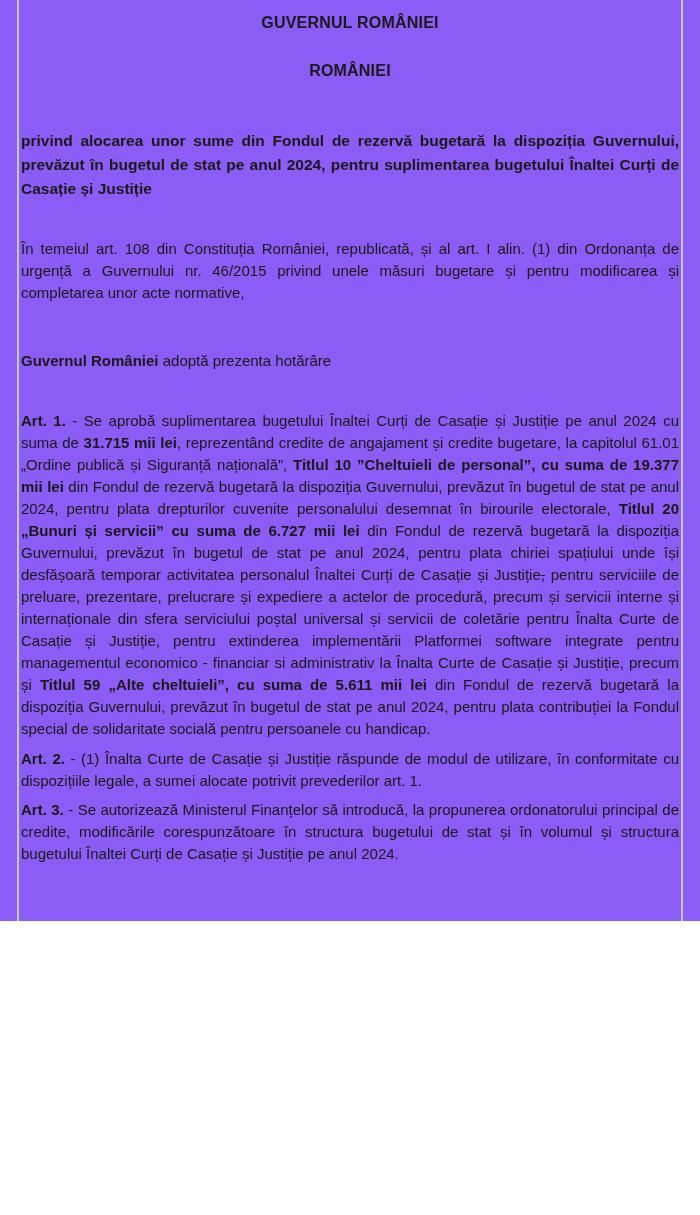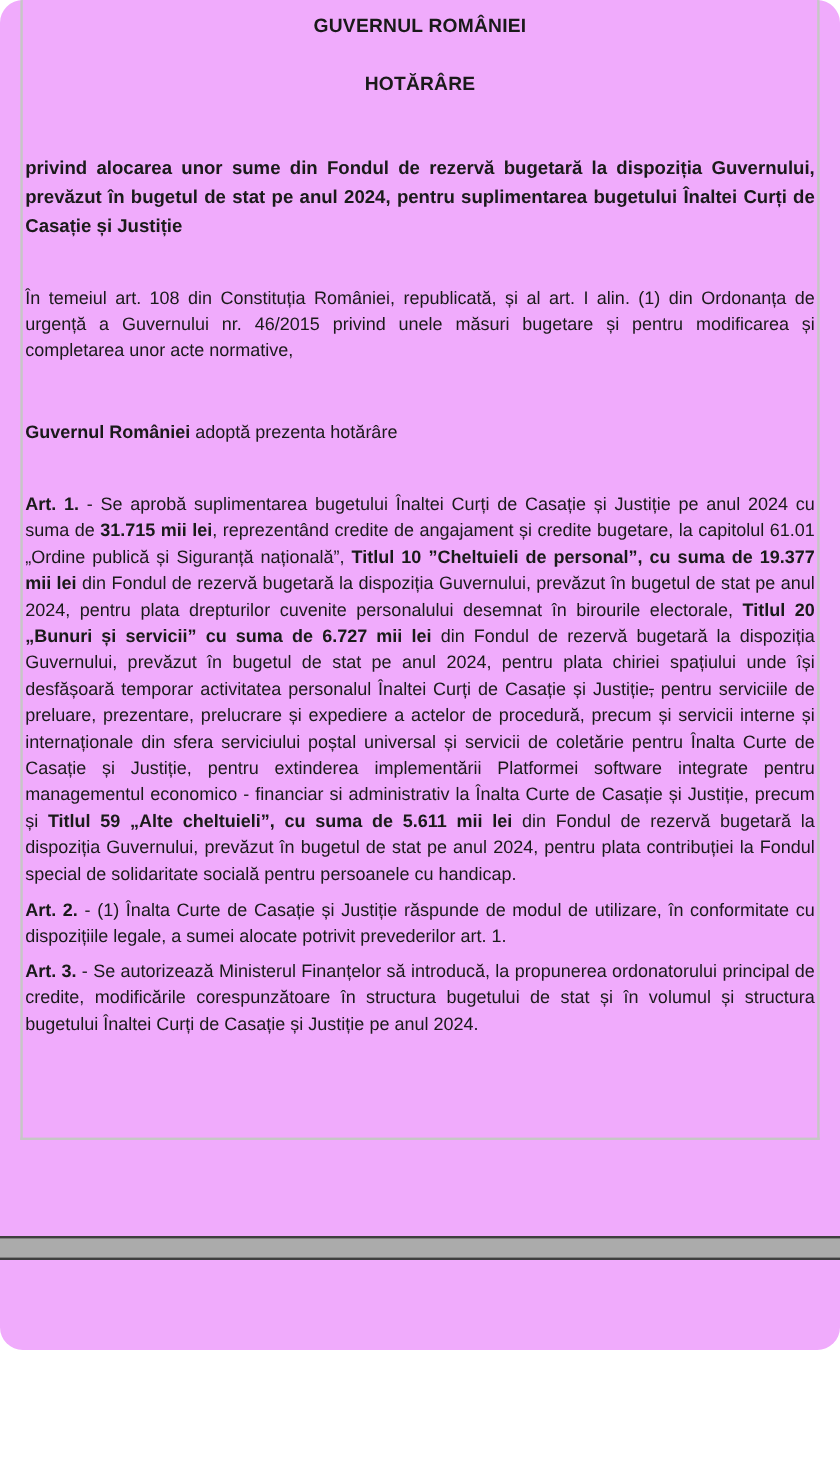--- a/index.html
+++ b/index.html
@@ -1,25 +1,24 @@
 <!DOCTYPE html>
 <html lang="ro" style="--panel-border: #c6c6c6; --separator-fill: #ababab; --separator-border: #3f3f3f; --text: #1a1a1a;"><head>
 <meta charset="utf-8">
 <style>
   html, body { margin: 0; padding: 0; background: #ffffff; }
 
   .page {
     position: relative;
     width: 700px;
-    height: 1125px;
+    height: 921px;
     overflow: hidden;
-    background: #f0abfc;
+    background: #8b5cf6;
     font-family: "Liberation Sans", "DejaVu Sans", sans-serif;
     color: var(--text, #1a1a1a);
-    border-radius: 19px;
   }
 
   
   .doc-panel {
     position: absolute;
     left: 17px;
     top: 0;
     width: 666px;
     min-height: 950px;
     box-sizing: border-box;
@@ -94,21 +93,21 @@
   }
   .sig-name { margin-top: 25px; }
 </style>
 </head>
 <body>
 
 <div class="page">
 
   <div class="doc-panel">
     <div class="t1">GUVERNUL ROMÂNIEI</div>
-    <div class="t2">HOTĂRÂRE</div>
+    <div class="t2">ROMÂNIEI</div>
     <p class="subject">privind alocarea unor sume din Fondul de rezervă bugetară la dispoziția Guvernului, prevăzut în bugetul de stat pe anul 2024, pentru suplimentarea bugetului Înaltei Curți de Casație și Justiție</p>
     <p class="body pre">În temeiul art. 108 din Constituția României, republicată, și al art. I alin. (1) din Ordonanța de urgență a Guvernului nr. 46/2015 privind unele măsuri bugetare și pentru modificarea și completarea unor acte normative,</p>
     <p class="body enact"><b>Guvernul României</b><span> adoptă prezenta hotărâre</span></p>
     <p class="body a1"><b>Art. 1.</b><span> - Se aprobă suplimentarea bugetului Înaltei Curți de Casație și Justiție pe anul 2024 cu suma de </span><b>31.715 mii lei</b><span>, reprezentând credite de angajament și credite bugetare, la capitolul 61.01 „Ordine publică și Siguranță națională”, </span><b>Titlul 10 ”Cheltuieli de personal”, cu suma de  19.377 mii lei</b><span> din Fondul de rezervă bugetară la dispoziția Guvernului, prevăzut în bugetul de stat pe anul 2024, pentru plata drepturilor cuvenite personalului desemnat în birourile electorale, </span><b>Titlul 20 „Bunuri și servicii” cu suma de 6.727 mii lei</b><span> din Fondul de rezervă bugetară la dispoziția Guvernului, prevăzut în bugetul de stat pe anul 2024, pentru plata chiriei spațiului unde își desfășoară temporar activitatea personalul Înaltei Curți de Casație și Justiție</span><s>,</s><span> pentru serviciile de preluare, prezentare, prelucrare și expediere a actelor de procedură, precum și servicii interne și internaționale din sfera serviciului poștal universal și servicii de coletărie pentru Înalta Curte de Casație și Justiție, pentru extinderea implementării Platformei software integrate pentru managementul economico - financiar si administrativ la Înalta Curte de Casație și Justiție, precum și </span><b>Titlul 59 „Alte cheltuieli”, cu suma de 5.611 mii lei</b><span> din Fondul de rezervă bugetară la dispoziția Guvernului, prevăzut în bugetul de stat pe anul 2024, pentru plata contribuției la Fondul special de solidaritate socială pentru persoanele cu handicap.</span></p>
     <p class="body a2"><b>Art. 2.</b><span> - (1) Înalta Curte de Casație și Justiție răspunde de modul de utilizare, în conformitate cu dispozițiile legale, a sumei alocate potrivit prevederilor art. 1.</span></p>
     <p class="body a4"><b>Art. 3.</b><span> - Se autorizează Ministerul Finanțelor să introducă, la propunerea ordonatorului principal de credite, modificările corespunzătoare în structura bugetului de stat și în volumul și structura bugetului Înaltei Curți de Casație și Justiție pe anul 2024.</span></p>
   </div>
 
   <div class="separator"></div>
 

